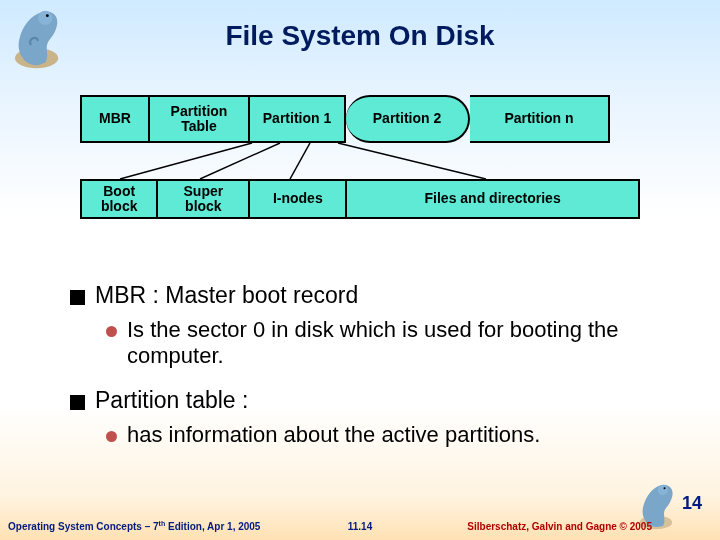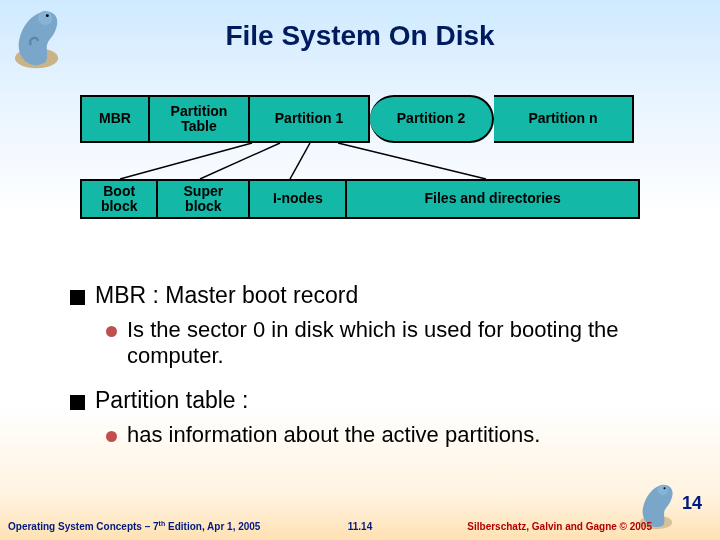--- a/index.html
+++ b/index.html
@@ -25,36 +25,36 @@
     font-weight: bold;
     color: #001b5e;
   }
   .diagram {
     position: absolute;
     top: 95px; left: 80px; width: 560px;
   }
   .drow { display: flex; }
   .dcell {
     border: 2px solid #000;
-    background: #14b8a6;
+    background: #5eead4;
     font-size: 14px;
     font-weight: bold;
     color: #000;
     display: flex;
     align-items: center;
     justify-content: center;
     text-align: center;
     padding: 10px 6px;
     line-height: 1.1;
   }
   .drow.top .dcell { height: 48px; }
   .drow.top .dcell + .dcell { border-left: none; }
   .c-mbr { width: 70px; }
   .c-pt  { width: 100px; }
-  .c-p1  { width: 120px; }
+  .c-p1  { width: 96px; }
   .c-p2  { width: 124px; border-radius: 24px; }
   .c-pn  { width: 140px; }
   .drow.bottom { margin-top: 36px; }
   .drow.bottom .dcell { height: 40px; }
   .c-boot { width: 80px; }
   .c-super{ width: 94px; border-left: none; }
   .c-inode{ width: 99px; border-left: none; }
   .c-files{ width: 300px; border-left: none; }
   .connectors {
     position: absolute;

